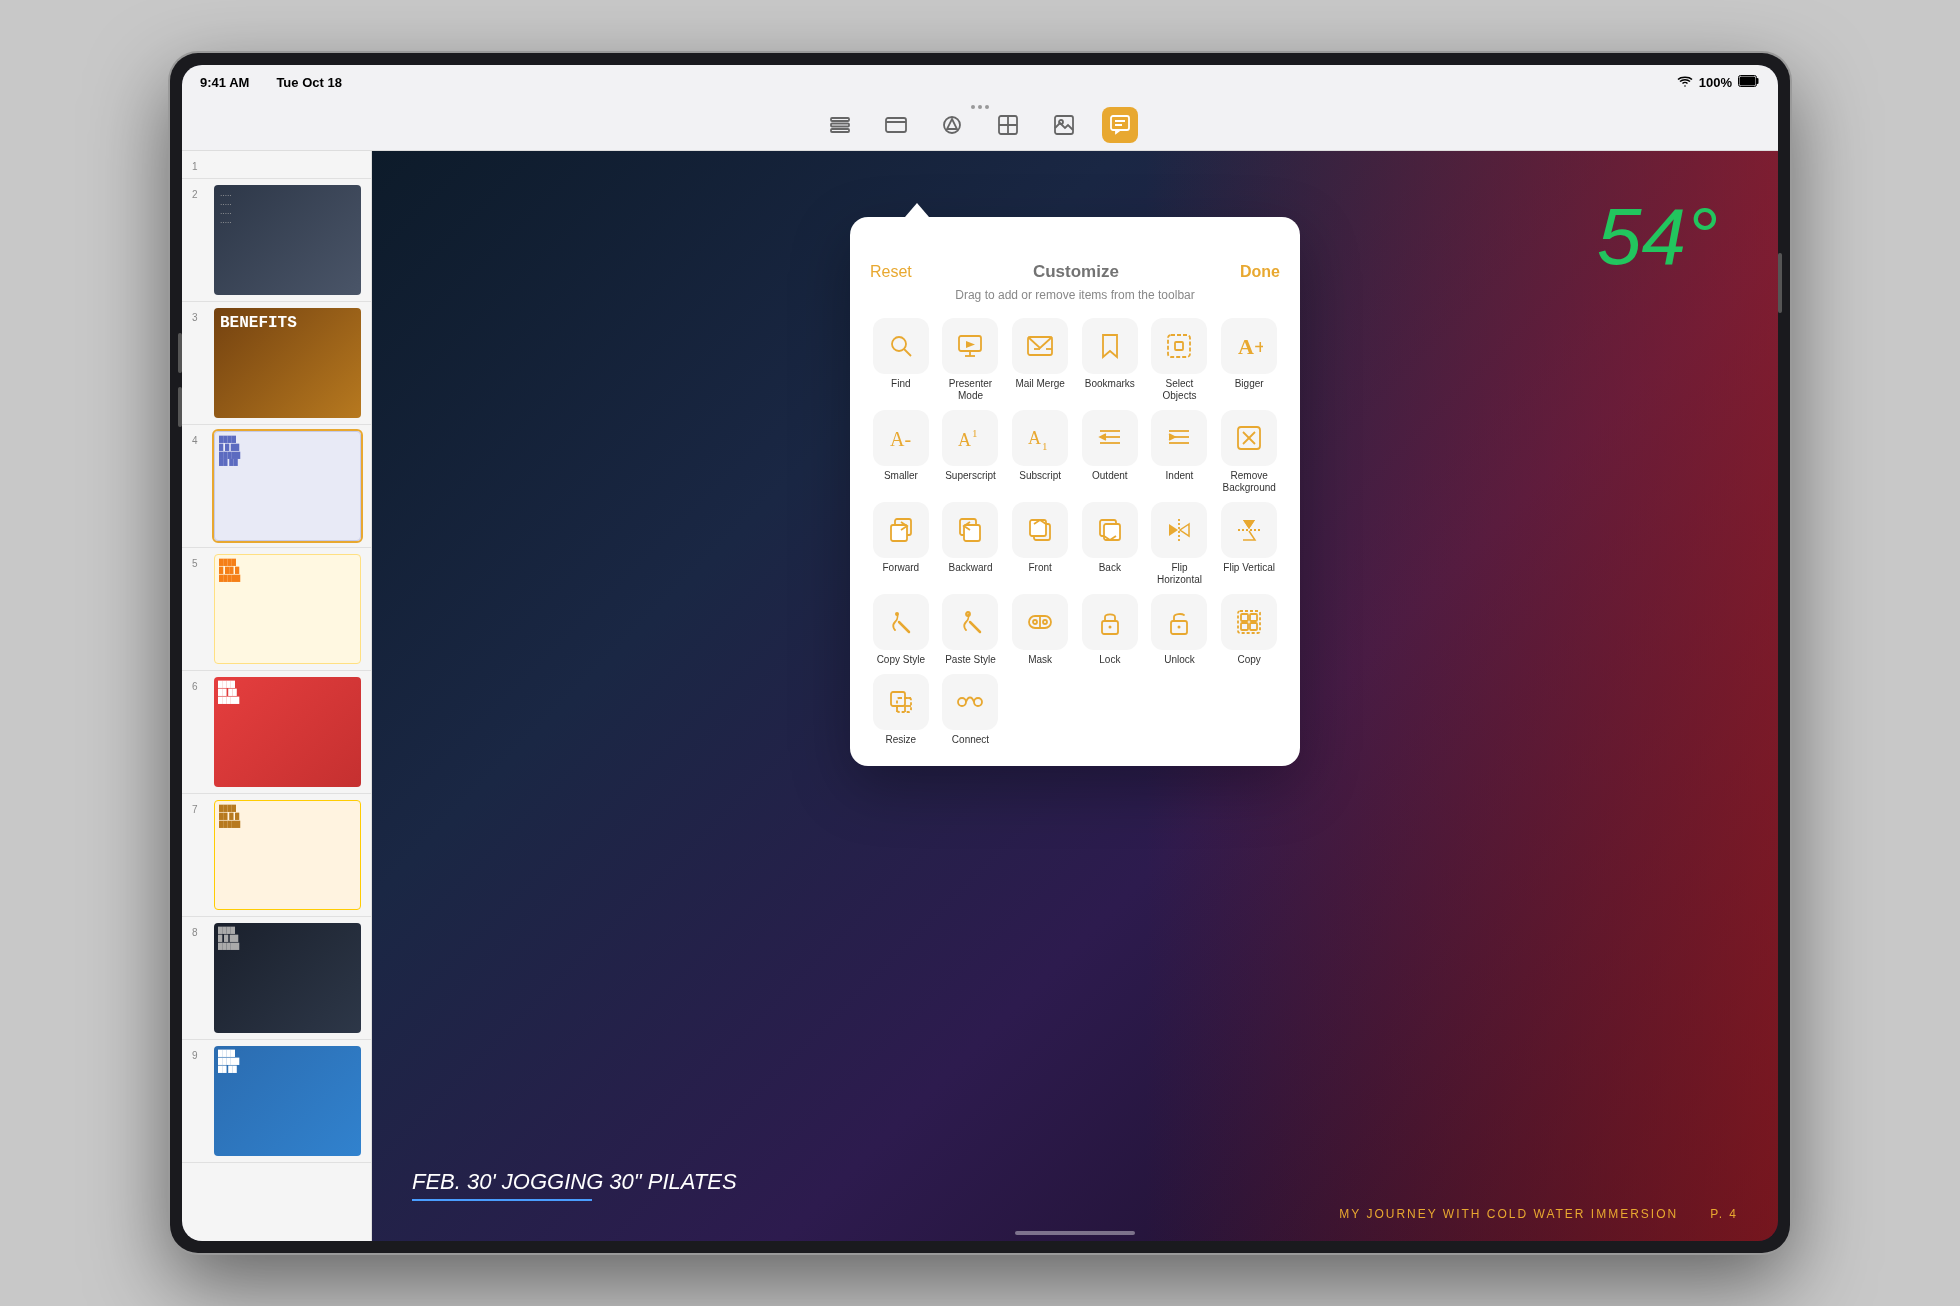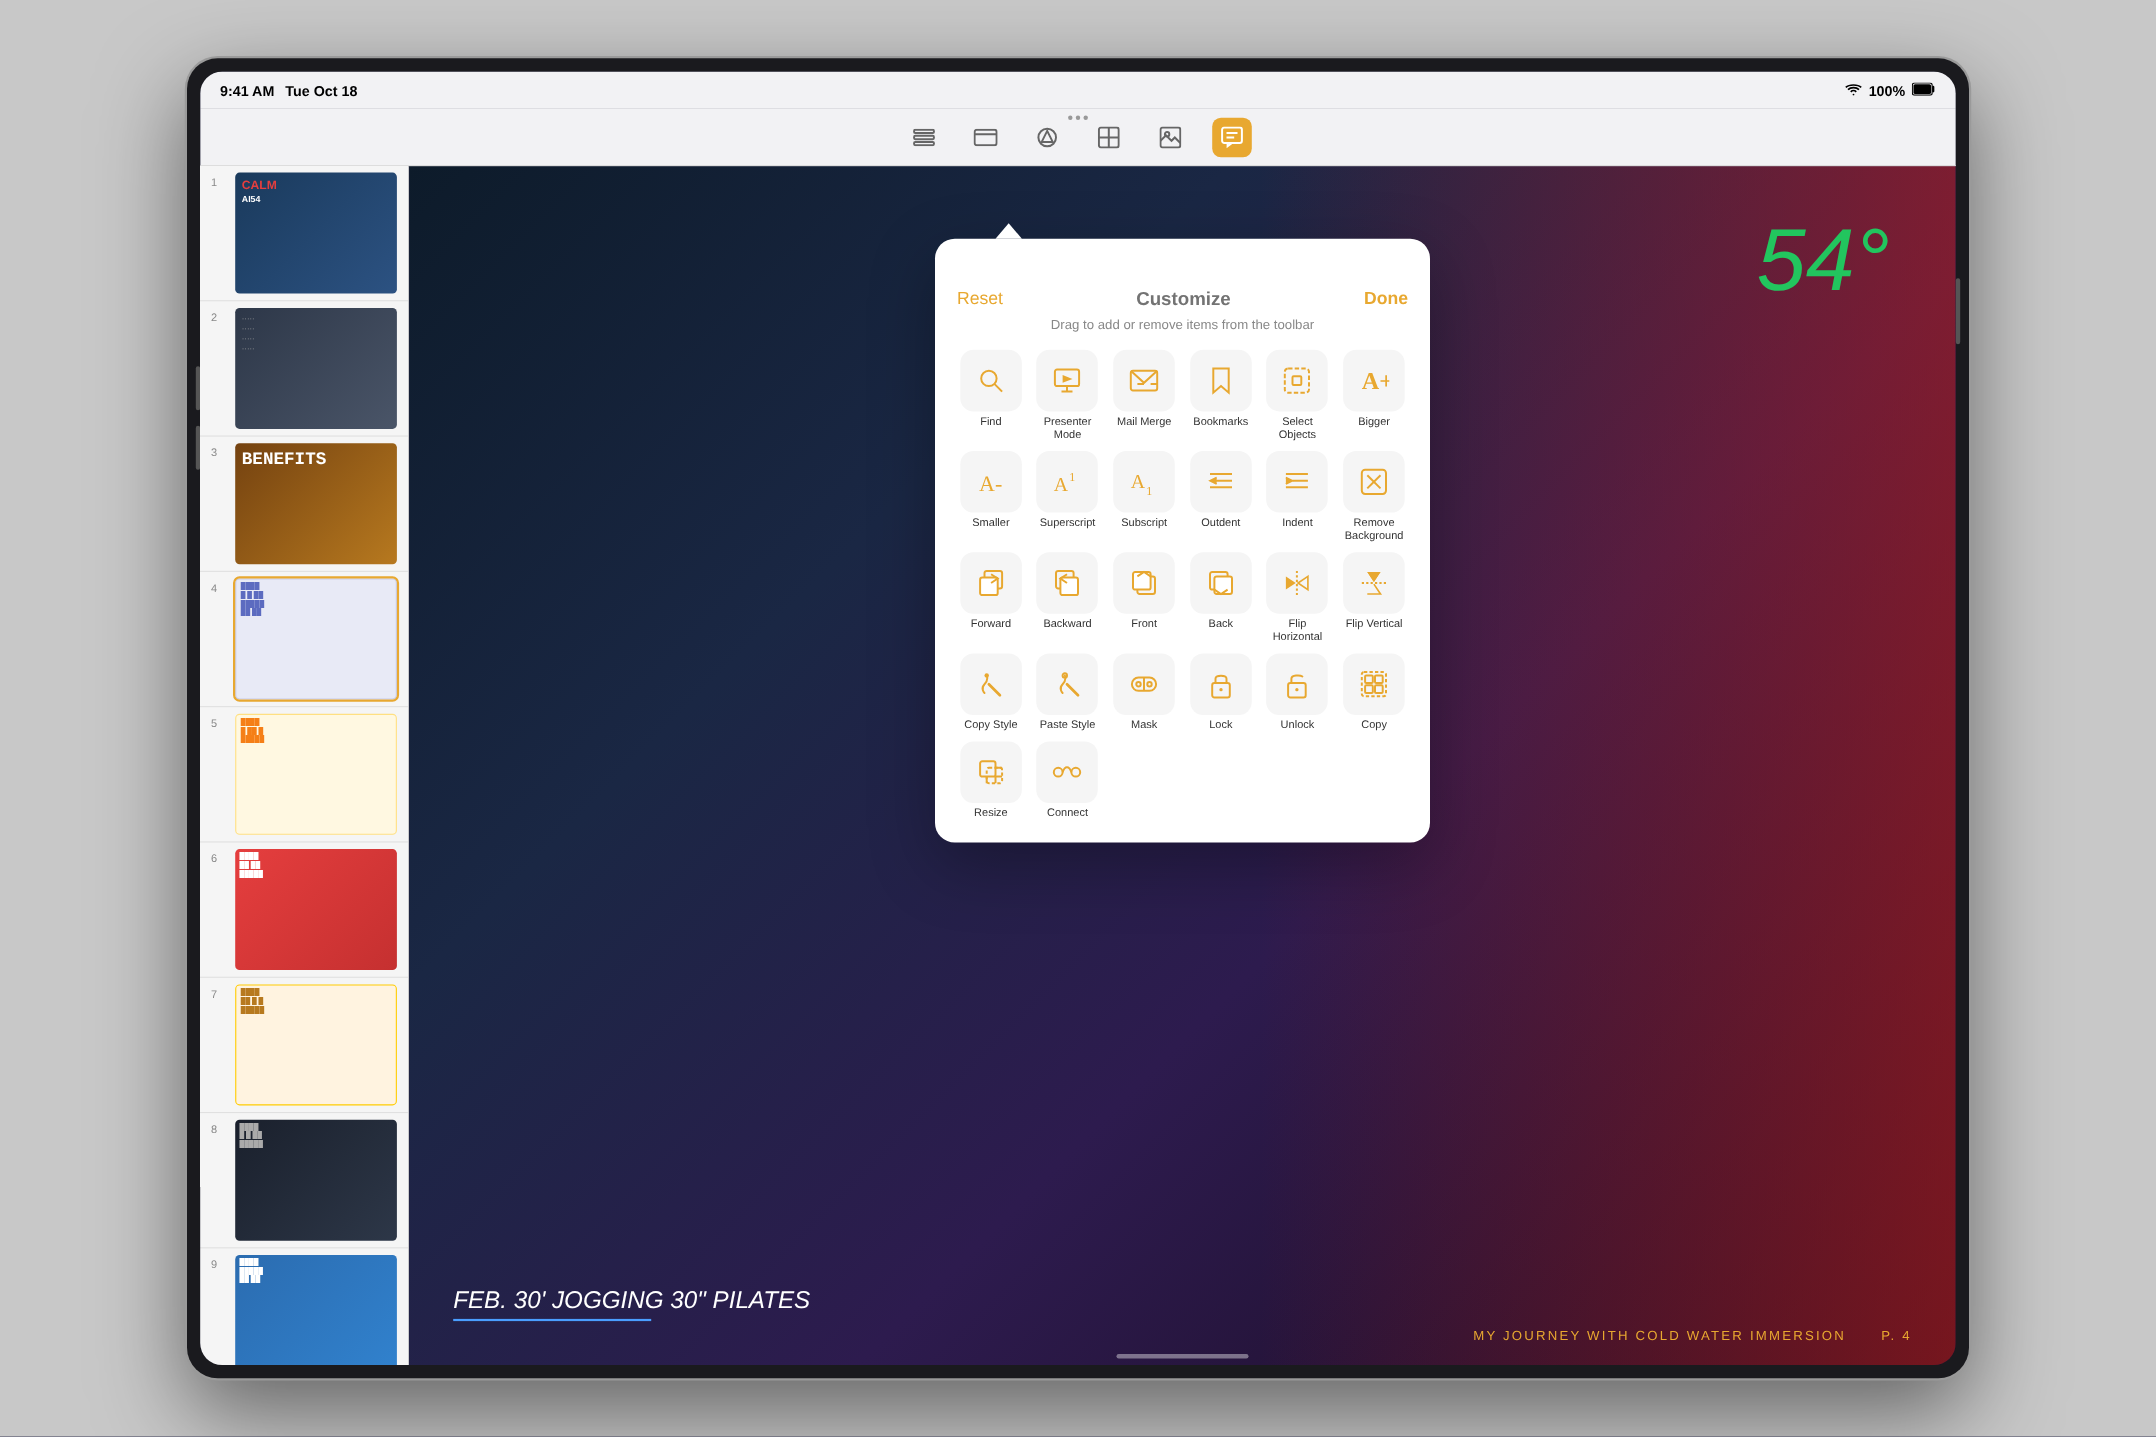--- a/index.html
+++ b/index.html
@@ -47,21 +47,21 @@
       background: #f2f2f4;
       display: flex;
       align-items: center;
       justify-content: space-between;
       padding: 0 18px;
       z-index: 100;
       font-size: 13px;
       font-weight: 600;
       color: #000;
     }
-    .status-bar-left { display: flex; gap: 10px; }
+    .status-bar-left { display: flex; gap: 27px; }
     .status-bar-right { display: flex; align-items: center; gap: 6px; }
 
     
     .toolbar {
       position: absolute;
       top: 34px;
       left: 0;
       right: 0;
       height: 52px;
       background: #f2f2f4;
@@ -426,23 +426,20 @@
         <div style="width:4px;height:4px;background:#999;border-radius:50%;"></div>
         <div style="width:4px;height:4px;background:#999;border-radius:50%;"></div>
       </div>
     </div>
 
     <div class="main-content">
 
       <div class="sidebar">
         <div class="sidebar-page">
           <span class="page-number">1</span>
-          <div class="page-thumbnail thumb-1">
-            <div style="padding:6px;color:#e53e3e;font-weight:900;font-size:11px;">CALM<br><span style="color:white;font-size:8px;">AI54</span></div>
-          </div>
         </div>
         <div class="sidebar-page">
           <span class="page-number">2</span>
           <div class="page-thumbnail thumb-2">
             <div style="padding:6px;color:#aaa;font-size:7px;line-height:1.3;">
               ·····<br>·····<br>·····<br>·····
             </div>
           </div>
         </div>
         <div class="sidebar-page">

